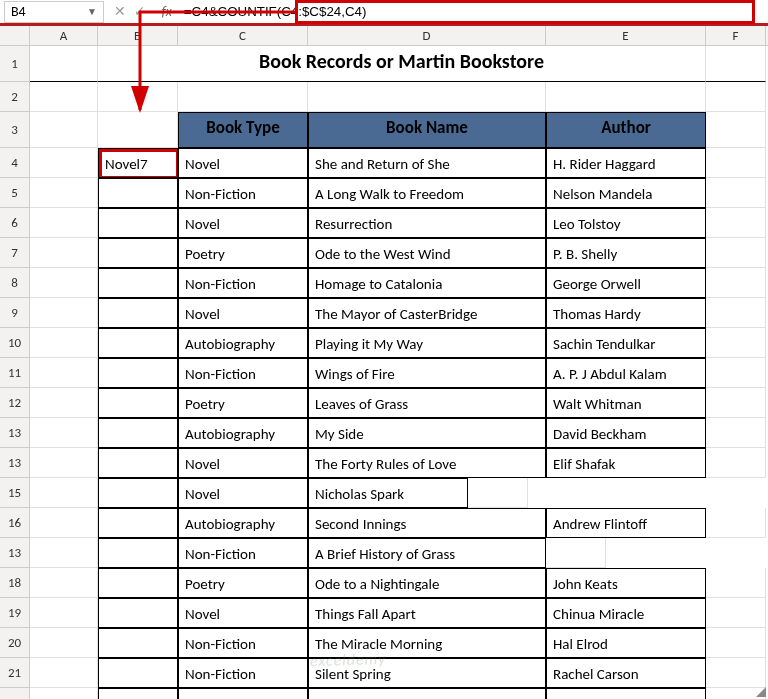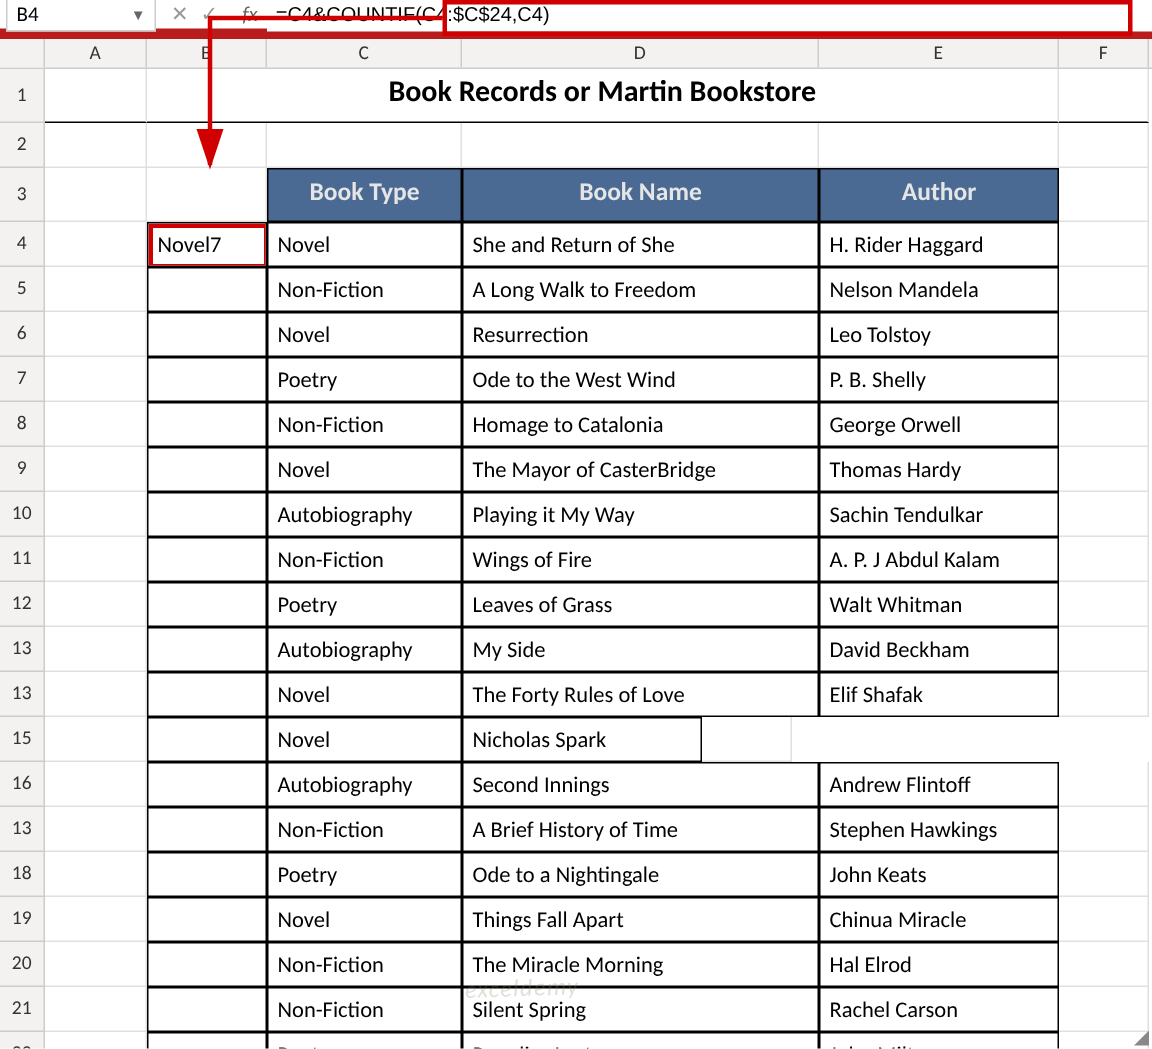--- a/index.html
+++ b/index.html
@@ -1,18 +1,18 @@
 <!DOCTYPE html>
 <html><head>
 <meta charset="utf-8">
 <style>
   * { box-sizing: border-box; margin: 0; padding: 0; }
   body { font-family: Calibri, Arial, sans-serif; font-size: 14px; background: #fff; position: relative; width: 768px; height: 699px; overflow: hidden; }
   
-  .name-box-bar { display: flex; align-items: center; height: 26px; border-bottom: 7px solid #b91c1c; background: #fff; position: relative; }
+  .name-box-bar { display: flex; align-items: center; height: 26px; border-bottom: 3px solid #b91c1c; background: #fff; position: relative; }
   .name-box { width: 100px; height: 22px; border: 1px solid #ccc; padding: 2px 6px; background: #fff; display: flex; align-items: center; justify-content: space-between; margin-left: 4px; }
   .name-box-dd { color: #666; font-size: 10px; }
   .fx-btns { display: flex; gap: 8px; padding: 0 10px; color: #999; }
   .fx-label { font-style: italic; color: #666; padding: 0 6px; }
   .formula-input { flex: 1; height: 22px; padding: 2px 6px; border: none; outline: none; background: #fff; }
   .red-box-formula { border: 3px solid #d00000; position: absolute; top: 0; left: 295px; width: 460px; height: 24px; pointer-events: none; }
   
   .grid-area { position: relative; }
   .col-headers { display: flex; height: 20px; background: #f3f2f1; border-bottom: 1px solid #ccc; }
   .row-header-spacer { width: 30px; border-right: 1px solid #ccc; background: #f3f2f1; }
@@ -27,21 +27,21 @@
   .grid-body { position: relative; }
   .grid-row { display: flex; height: 30px; }
   .row-header { width: 30px; background: #f3f2f1; border-right: 1px solid #ccc; border-bottom: 1px solid #ccc; text-align: center; line-height: 30px; color: #333; font-size: 13px; }
   .cell { border-right: 1px solid #e0e0e0; border-bottom: 1px solid #e0e0e0; padding: 4px 5px; line-height: 22px; overflow: hidden; white-space: nowrap; }
   
   .title-row .cell { font-size: 20px; font-weight: bold; text-align: center; border-bottom: 1.5px solid #000; }
   .title-merged { width: 608px; }
   .row-1 { height: 36px; }
   .row-1 .row-header { line-height: 36px; height: 36px; }
   
-  .table-header { background: #4a6a94; color: #e5e5e5; font-weight: bold; text-align: center; font-size: 17px; border: 1px solid #000; }
+  .table-header { background: #4a6a94; color: #000000; font-weight: bold; text-align: center; font-size: 17px; border: 1px solid #000; }
   .data-cell { border: 1px solid #000; font-size: 15px; padding: 4px 6px; }
   .row-3 { height: 36px; }
   .row-3 .row-header { line-height: 36px; height: 36px; }
   
   .b4-highlight { border: 3px solid #d00000; position: absolute; pointer-events: none; }
   .b4-box { top: 0px; left: 0px; width: 80px; height: 30px; }
   
   .arrow-svg { position: absolute; top: 0; left: 0; pointer-events: none; }
   
   .watermark { position: absolute; bottom: 30px; left: 310px; color: rgba(120,140,100,0.25); font-size: 16px; font-style: italic; transform: rotate(-2deg); pointer-events: none; letter-spacing: 1px; }
@@ -215,22 +215,21 @@
         <div class="cell col-C data-cell">Autobiography</div>
         <div class="cell col-D data-cell">Second Innings</div>
         <div class="cell col-E data-cell">Andrew Flintoff</div>
         <div class="cell col-F"></div>
       </div>
       <div class="grid-row">
         <div class="row-header">13</div>
         <div class="cell col-A"></div>
         <div class="cell col-B data-cell" style="border:1px solid #000;"></div>
         <div class="cell col-C data-cell">Non-Fiction</div>
-        <div class="cell col-D data-cell">A Brief History of Time</div>
-        <div class="cell col-E data-cell">Stephen Hawkings</div>
+        <div class="cell col-D data-cell">A Brief History of Grass</div>
         <div class="cell col-F"></div>
       </div>
       <div class="grid-row">
         <div class="row-header">18</div>
         <div class="cell col-A"></div>
         <div class="cell col-B data-cell" style="border:1px solid #000;"></div>
         <div class="cell col-C data-cell">Poetry</div>
         <div class="cell col-D data-cell">Ode to a Nightingale</div>
         <div class="cell col-E data-cell">John Keats</div>
         <div class="cell col-F"></div>

